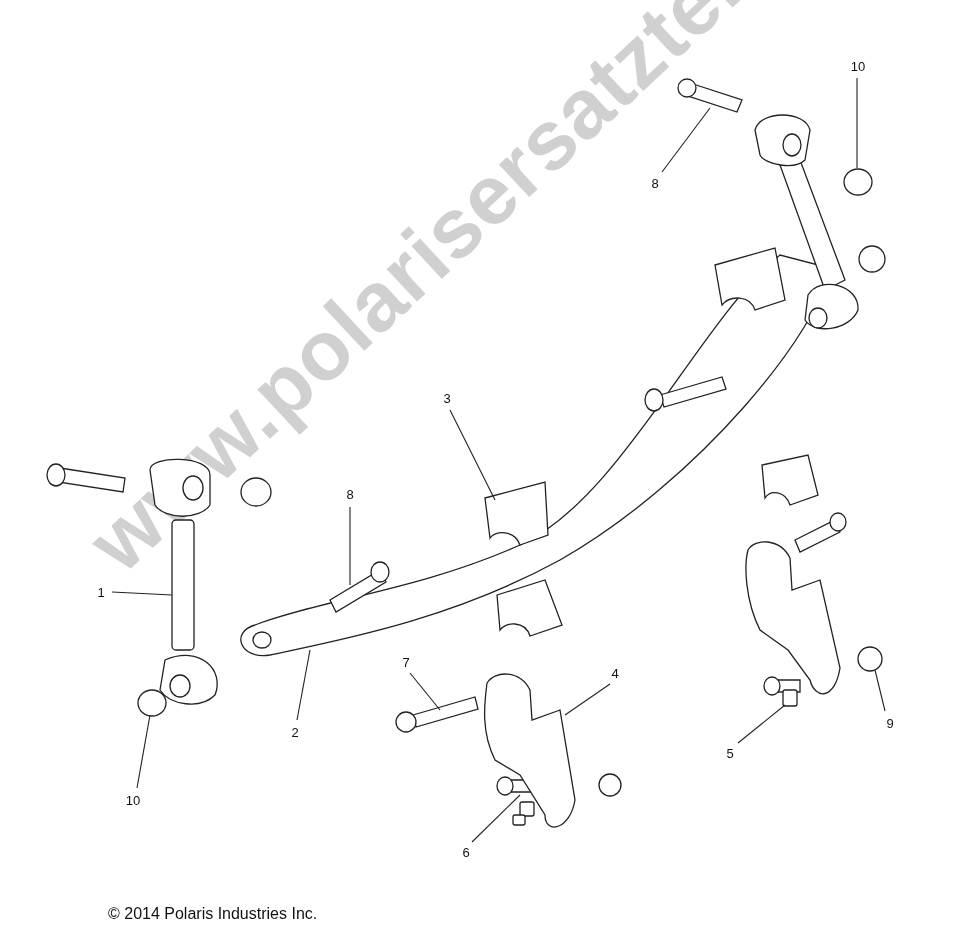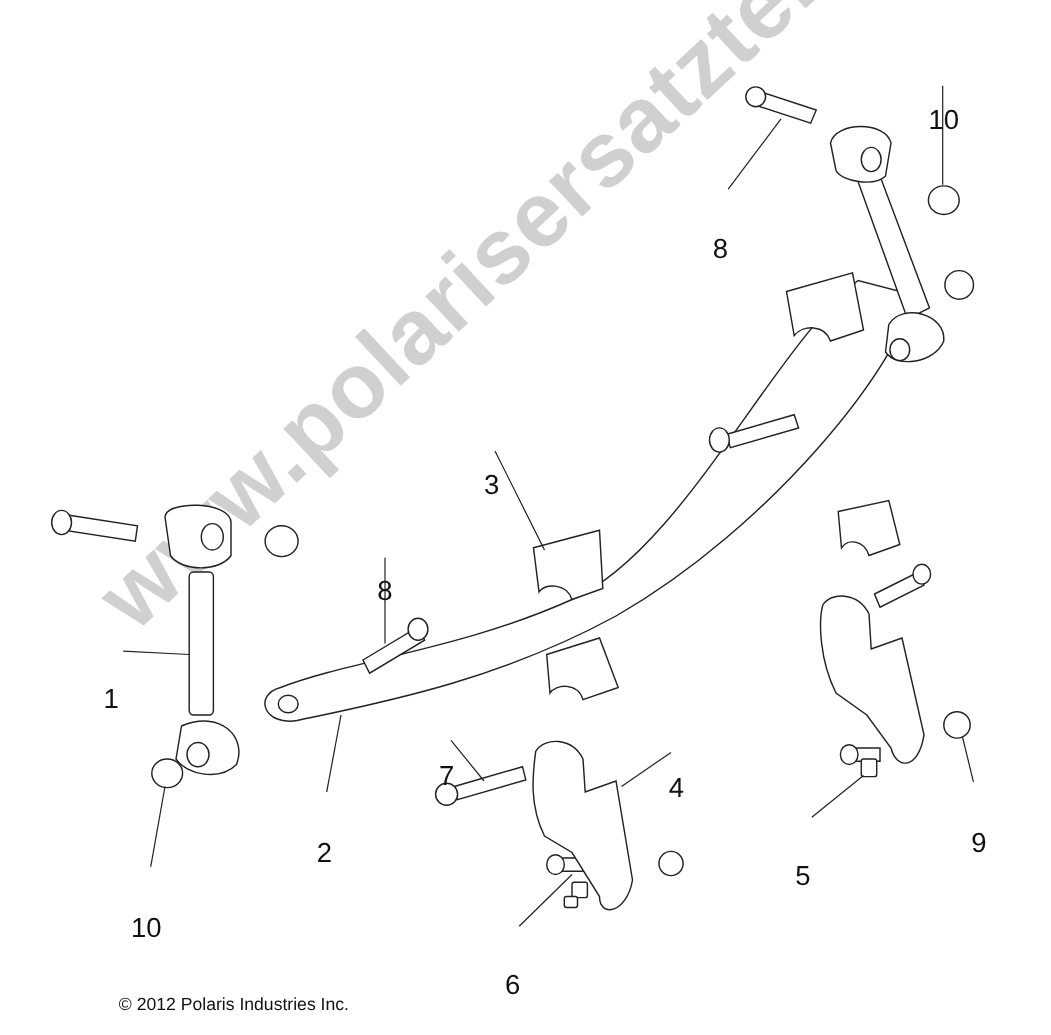--- a/index.html
+++ b/index.html
@@ -1,20 +1,20 @@
 <!DOCTYPE html>
 <html><head>
 <meta charset="utf-8">
 <style>
   html, body { margin: 0; padding: 0; background: #ffffff; }
   body { width: 955px; height: 941px; position: relative; overflow: hidden;
          font-family: "Liberation Sans", sans-serif; }
   #stage { position: absolute; left: 0; top: 0; width: 955px; height: 941px; }
-  .callout { position: absolute; font-size: 25px; color: #111; line-height: 1;
-             transform: translate(-50%, -50%); white-space: nowrap; margin-top: 44px; }
+  .callout { position: absolute; font-size: 13px; color: #111; line-height: 1;
+             transform: translate(-50%, -50%); white-space: nowrap; }
   .copyright { position: absolute; left: 108px; top: 905px; font-size: 16px; color: #111; }
   .watermark { position: absolute; left: 70px; top: 520px; font-size: 84px; font-weight: bold;
                color: #c8c8c8; transform: rotate(-43deg); transform-origin: left top;
                white-space: nowrap; letter-spacing: 1px; opacity: 0.85; }
   svg { position: absolute; left: 0; top: 0; }
   .part { fill: #fff; stroke: #222; stroke-width: 1.3; }
   .leader { stroke: #222; stroke-width: 1.1; fill: none; }
 </style>
 </head>
 <body>
@@ -114,14 +114,14 @@
   <div class="callout" style="left:615px;top:673px;">4</div>
   <div class="callout" style="left:730px;top:753px;">5</div>
   <div class="callout" style="left:466px;top:852px;">6</div>
   <div class="callout" style="left:406px;top:662px;">7</div>
   <div class="callout" style="left:350px;top:494px;">8</div>
   <div class="callout" style="left:655px;top:183px;">8</div>
   <div class="callout" style="left:890px;top:723px;">9</div>
   <div class="callout" style="left:133px;top:800px;">10</div>
   <div class="callout" style="left:858px;top:66px;">10</div>
 
-  <div class="copyright">© 2012 Polaris Industries Inc.</div>
+  <div class="copyright">© 2014 Polaris Industries Inc.</div>
 </div>
 
 </body></html>

